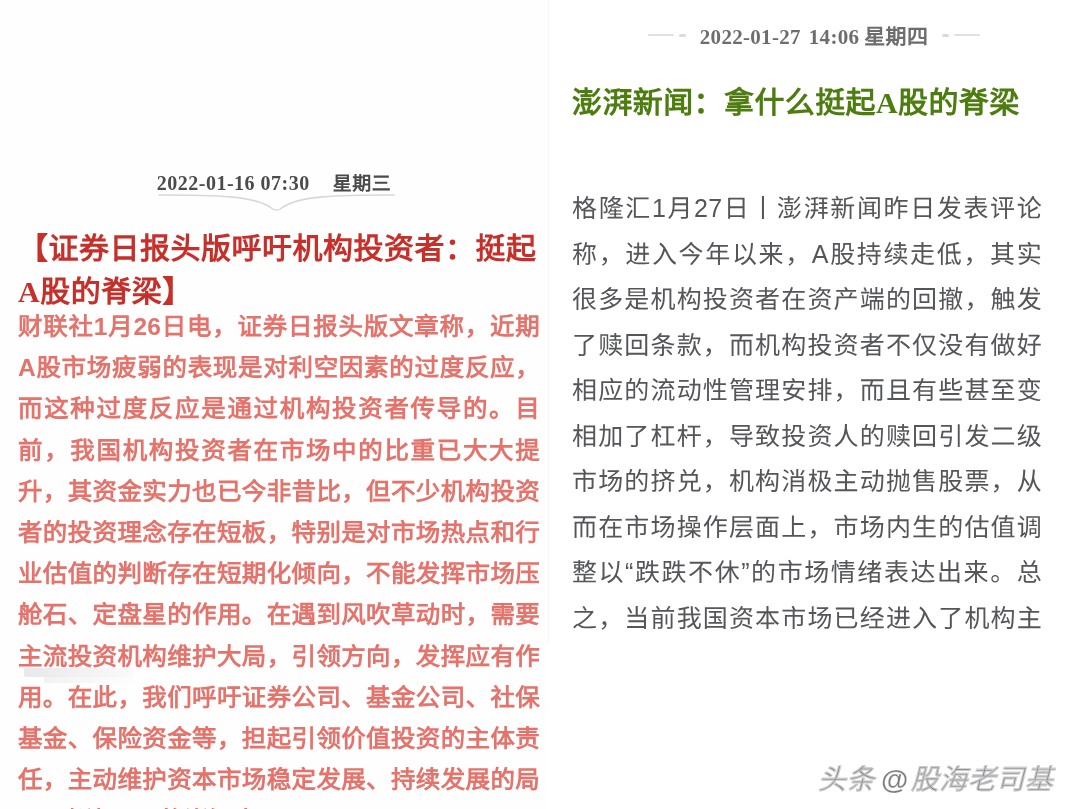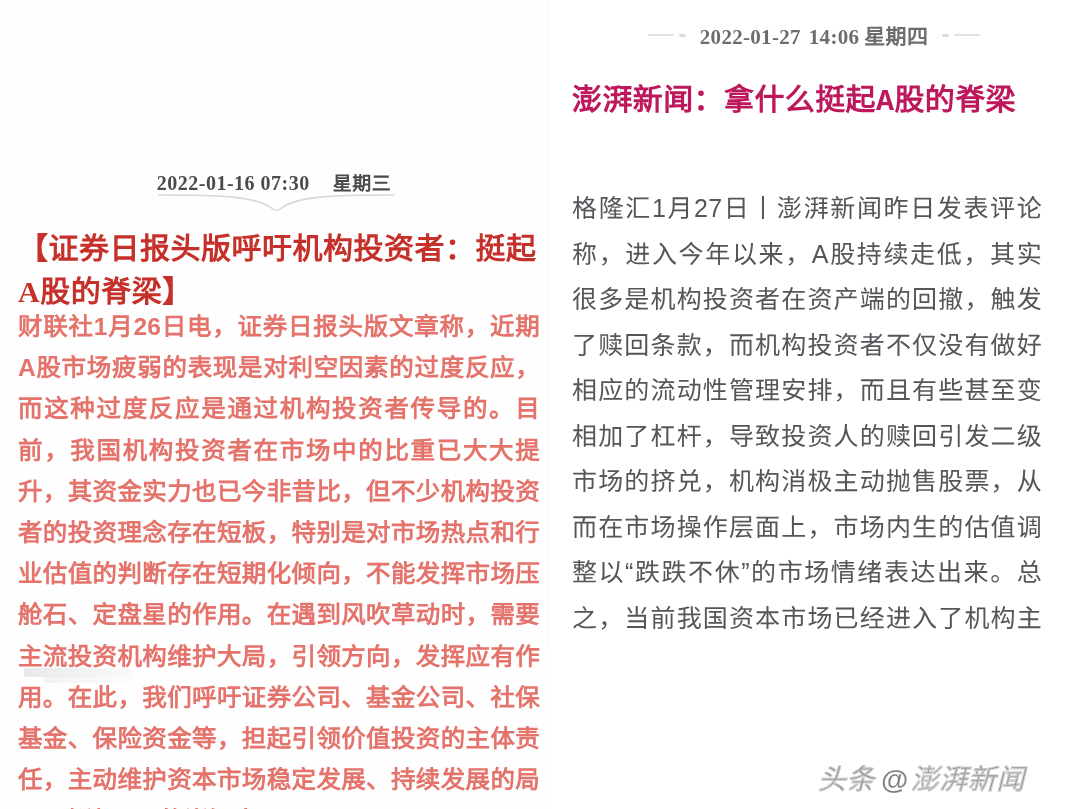--- a/index.html
+++ b/index.html
@@ -150,25 +150,25 @@
   }
   .dash-deco .d1 { width: 26px; height: 2px; background: #c9c9cd; border-radius: 1px; }
   .dash-deco .d2 { width: 7px;  height: 3px; background: #bdbdc2; border-radius: 2px; }
   .dash-deco.rev { flex-direction: row-reverse; }
 
   .title-right {
     position: absolute;
     left: 24px;
     top: 78px;
     width: 488px;
-    font-family: Liberation Mono, monospace;
+    font-family: Liberation Serif, serif;
     font-weight: bold;
     font-size: 30px;
     line-height: 49px;
-    color: #be185d;
+    color: #4d7c0f;
     letter-spacing: 0.4px;
   }
   .body-right {
     position: absolute;
     left: 24px;
     top: 186px;
     width: 470px;
     font-family: "Liberation Sans", "DejaVu Sans", sans-serif;
     font-size: 25px;
     line-height: 45.5px;
@@ -237,16 +237,16 @@
           <span class="d2"></span>
       </span>
     </div>
 
     <div class="title-right">澎湃新闻：拿什么挺起A股的脊梁</div>
 
     <div class="body-right">格隆汇1月27日丨澎湃新闻昨日发表评论称，进入今年以来，A股持续走低，其实很多是机构投资者在资产端的回撤，触发了赎回条款，而机构投资者不仅没有做好相应的流动性管理安排，而且有些甚至变相加了杠杆，导致投资人的赎回引发二级市场的挤兑，机构消极主动抛售股票，从而在市场操作层面上，市场内生的估值调整以“跌跌不休”的市场情绪表达出来。总之，当前我国资本市场已经进入了机构主导市场的初期，要真正有效降低市场无序和失序风险，需要机构投资者用专业营造信任，监管机构用市场化法治化、国际化的营商环境塑造市场秩序。</div>
   </div>
 
   <div class="watermark">
-    <span>头条</span><span class="at">@</span><span>澎湃新闻</span>
+    <span>头条</span><span class="at">@</span><span>股海老司基</span>
   </div>
 
 </div>
 
 </body></html>

